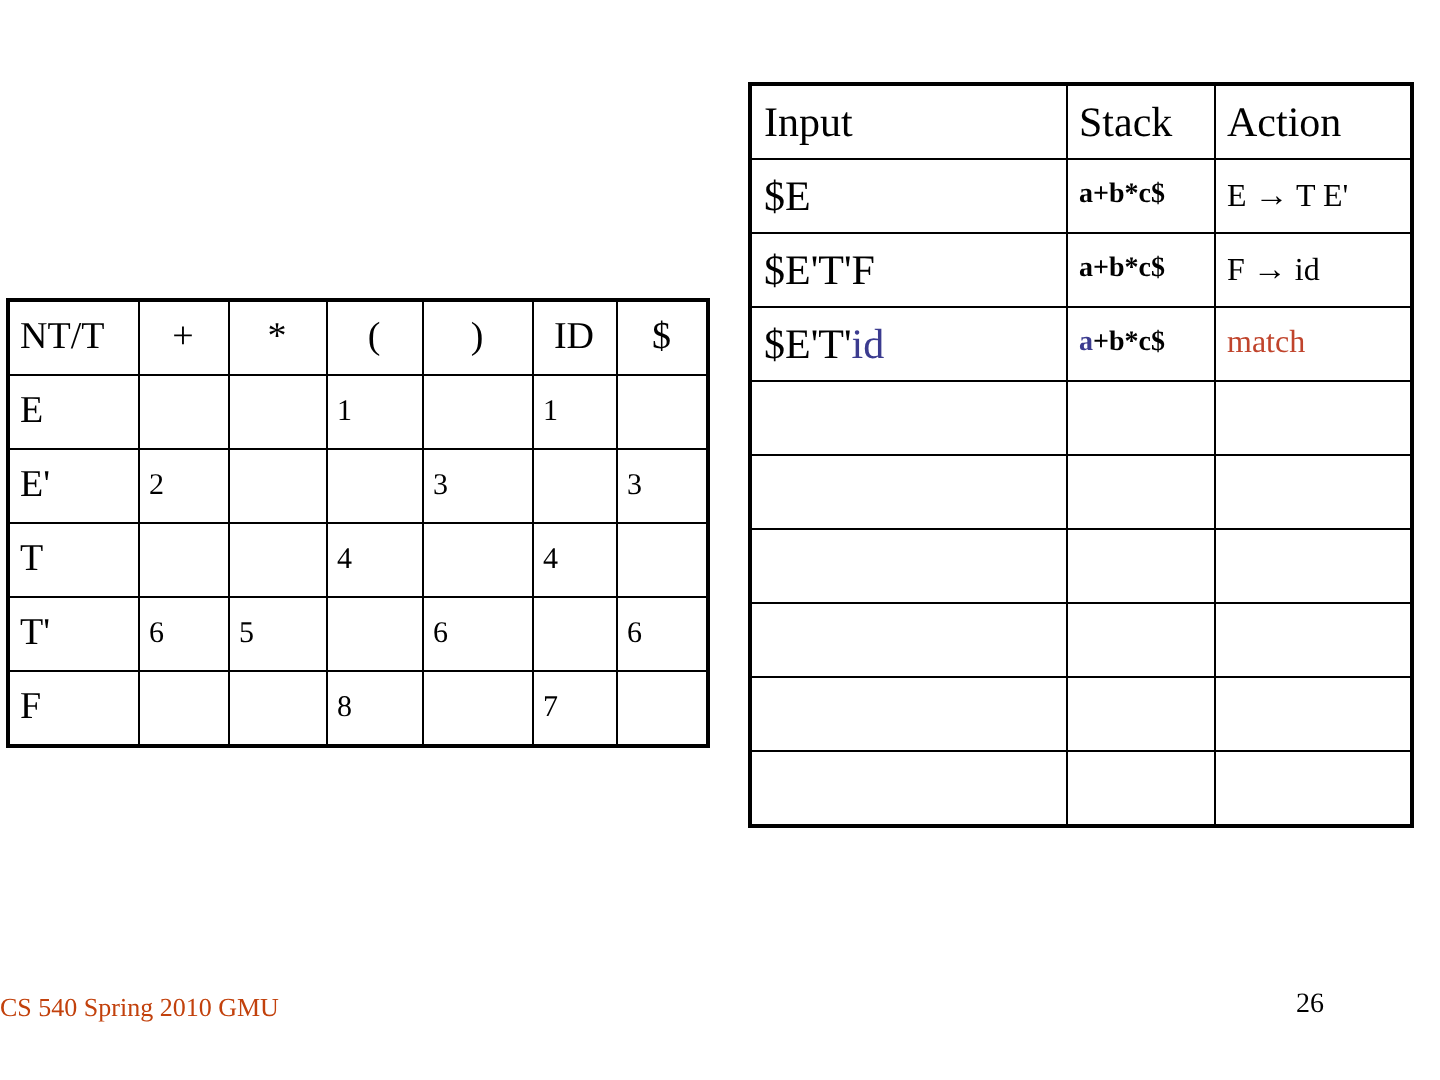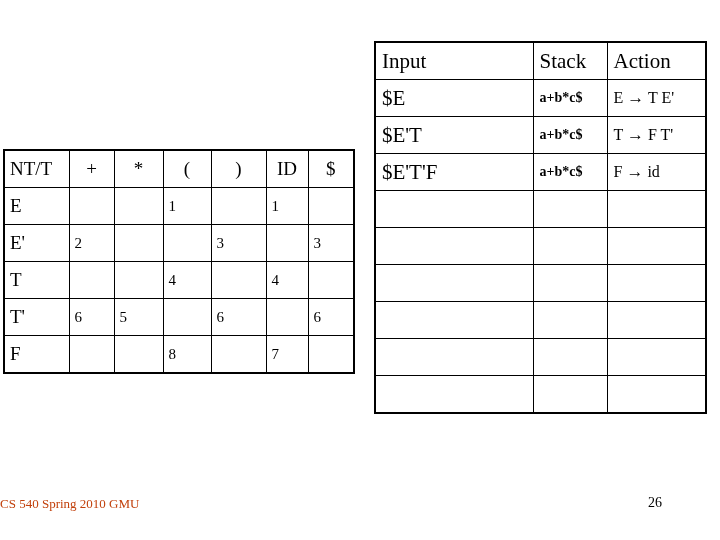--- a/index.html
+++ b/index.html
@@ -212,30 +212,30 @@
         <th>Action</th>
       </tr>
     </thead>
     <tbody id="trace-body">
         <tr>
           <td class="stack-cell"><span>$E</span></td>
           <td class="input-cell"><span>a+b*c$</span></td>
           <td class="action-cell"><span><span>E </span><span class="arrow">→</span><span> T E'</span></span></td>
         </tr>
         <tr>
-          <td class="stack-cell"><span>$E'T</span></td>
-          <td class="input-cell"><span>a+b*c$</span></td>
-          <td class="action-cell"><span><span>T </span><span class="arrow">→</span><span> F T'</span></span></td>
-        </tr>
-        <tr>
           <td class="stack-cell"><span>$E'T'F</span></td>
           <td class="input-cell"><span>a+b*c$</span></td>
           <td class="action-cell"><span><span>F </span><span class="arrow">→</span><span> id</span></span></td>
         </tr>
         <tr>
+          <td class="stack-cell"><span>$E'T'</span><span class="hl-blue" style="color: rgb(59, 59, 143);">id</span></td>
+          <td class="input-cell"><span class="hl-blue" style="color: rgb(59, 59, 143);">a</span><span>+b*c$</span></td>
+          <td class="action-cell"><span class="hl-red" style="color: rgb(192, 68, 44);">match</span></td>
+        </tr>
+        <tr>
           <td class="stack-cell"></td>
           <td class="input-cell"></td>
           <td class="action-cell"></td>
         </tr>
         <tr>
           <td class="stack-cell"></td>
           <td class="input-cell"></td>
           <td class="action-cell"></td>
         </tr>
         <tr>

